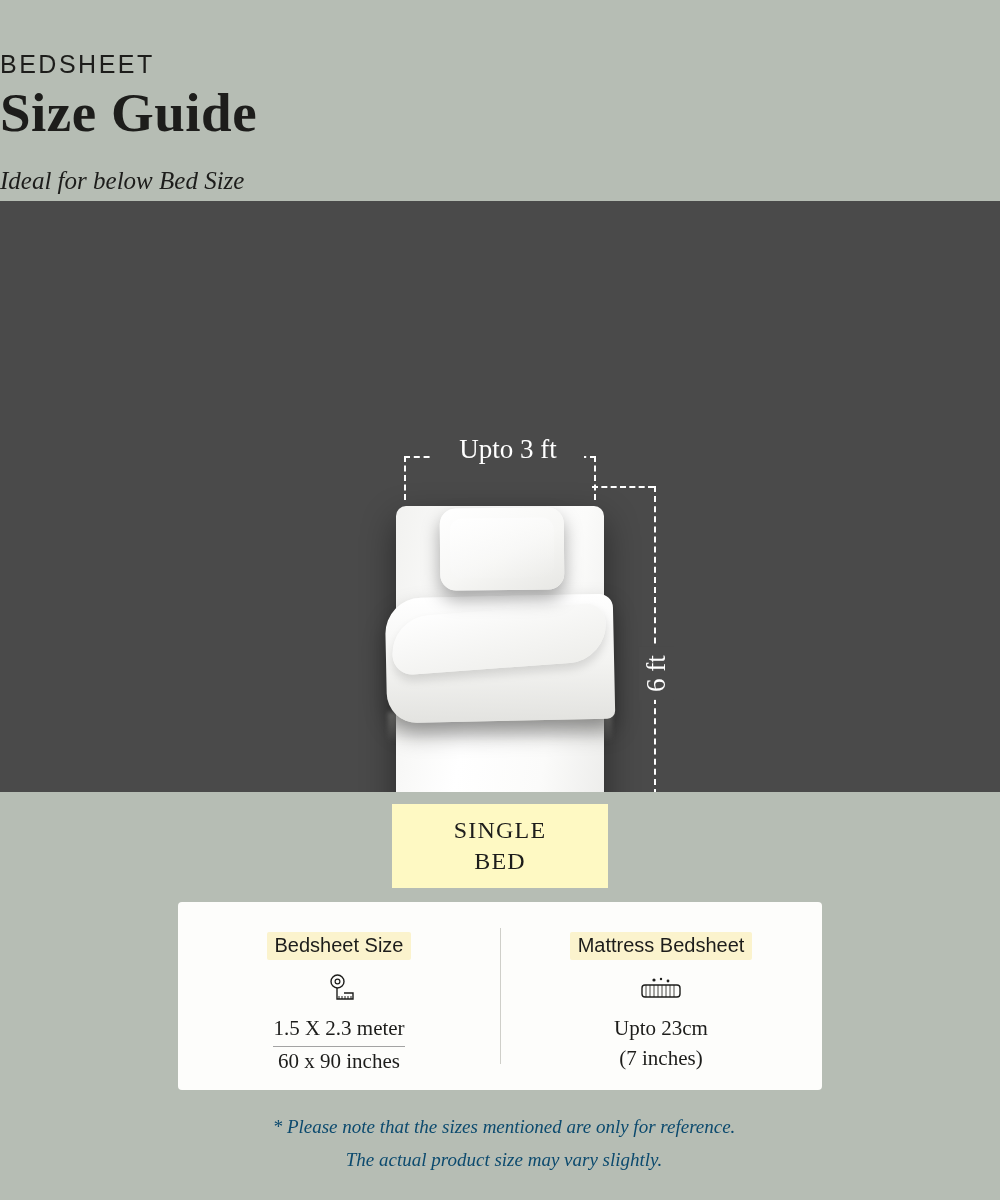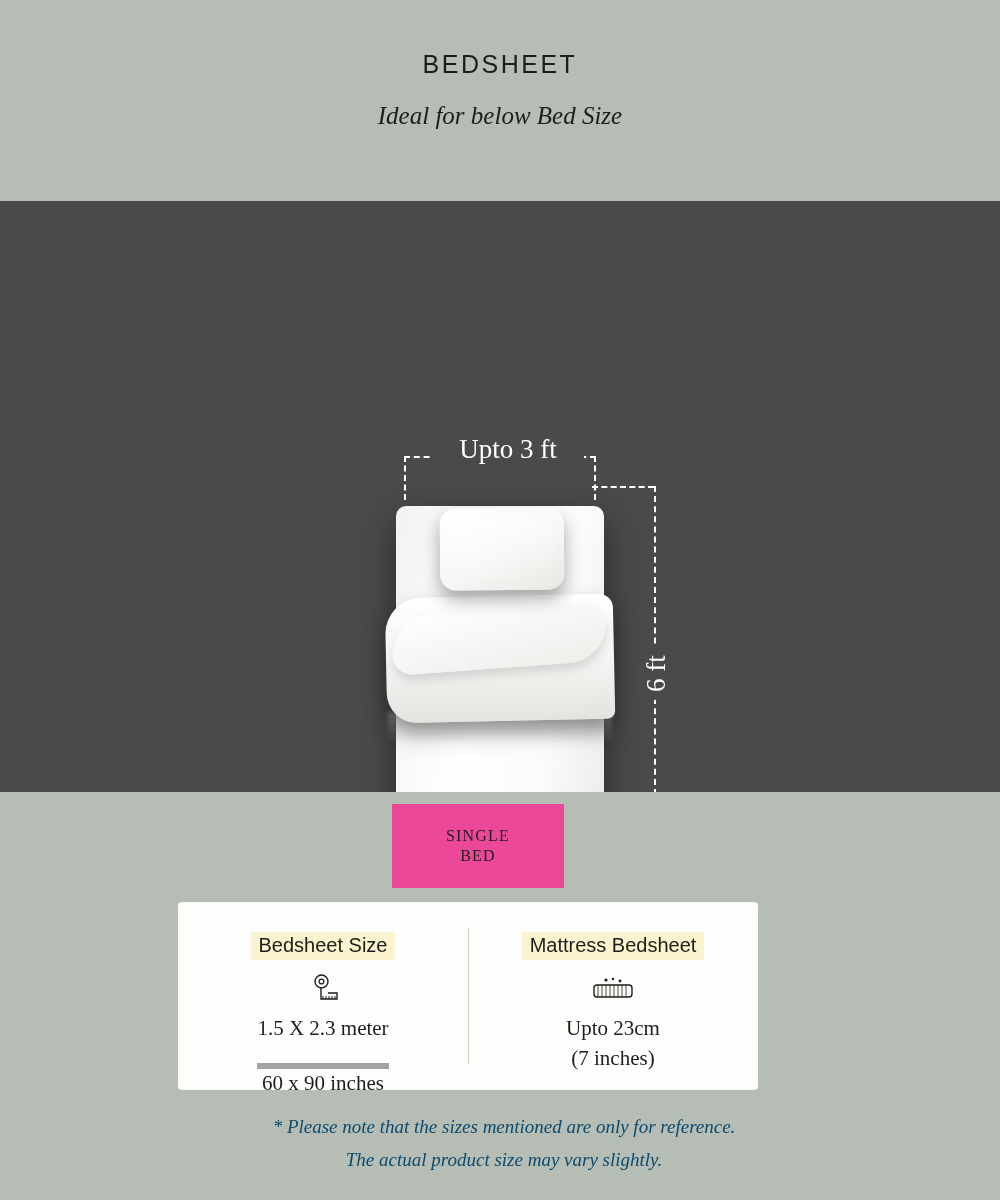--- a/index.html
+++ b/index.html
@@ -9,21 +9,21 @@
     font-family:"Liberation Sans", sans-serif;
     overflow:hidden;
     position:relative;
   }
   .page{position:relative;width:1000px;height:1200px;}
 
   
   .header{
     position:absolute;left:0;top:0;width:1000px;height:201px;
     background:#b6bdb4;
-    text-align:center;
+    text-align:left;
   }
   .kicker{
     margin-top:50px;
     font-family:"Liberation Sans", sans-serif;
     font-size:25px;
     letter-spacing:2.5px;
     color:#1d1d1b;
     font-weight:400;
   }
   .title{
@@ -143,32 +143,32 @@
     border-radius:12px;
     background:linear-gradient(160deg,rgba(255,255,255,.95),rgba(235,235,232,.35));
   }
 
   
   .lower{
     position:absolute;left:0;top:792px;width:1000px;height:408px;
     background:#b6bdb4;
   }
   .bedtype-card{
-    position:absolute;left:392px;top:804px;width:172px;height:84px;
-    background:#ec4899;
+    position:absolute;left:392px;top:804px;width:216px;height:84px;
+    background:#fef9c3;
     display:flex;flex-direction:column;align-items:center;justify-content:center;
     font-family:"Liberation Serif", serif;
-    font-size:16px;
+    font-size:24px;
     color:#1d1d1b;
     letter-spacing:1.2px;
     line-height:1.28;
   }
 
   .info-card{
-    position:absolute;left:178px;top:902px;width:580px;height:188px;
+    position:absolute;left:178px;top:902px;width:644px;height:188px;
     background:#fdfdfb;
     border-radius:4px;
     display:flex;
   }
   .info-col{
     flex:1;display:flex;flex-direction:column;align-items:center;
     padding-top:30px;
     position:relative;
   }
   .divider{
@@ -186,38 +186,39 @@
   .icon-wrap{
     margin-top:14px;height:30px;display:flex;align-items:center;justify-content:center;
   }
   .val-lines{
     margin-top:10px;text-align:center;
     font-family:"Liberation Serif", serif;
     font-size:21px;
     color:#1d1d1b;
     line-height:1.42;
   }
-  .val-top{border-bottom:6px solid #a3a3a3;padding-bottom:19px;display:inline-block;}
+  .val-top{border-bottom:1px solid #a3a3a3;padding-bottom:2px;display:inline-block;}
 
   .footnote{
     position:absolute;left:4px;top:1110px;width:1000px;text-align:center;
     font-family:"Liberation Serif", serif;
     font-style:italic;
     font-size:19px;
     color:#0c4a6e;
     line-height:1.75;
   }
 </style>
 </head>
 <body>
 
 <div class="page">
 
   <div class="header">
     <div class="kicker">BEDSHEET</div>
+    <div class="title">Size Guide</div>
     <div class="subtitle">Ideal for below Bed Size</div>
   </div>
 
   <div class="panel">
 
     <div class="bed">
       <div class="mattress"></div>
 
       <div class="duvet-shadow"></div>
       <div class="duvet"></div>

